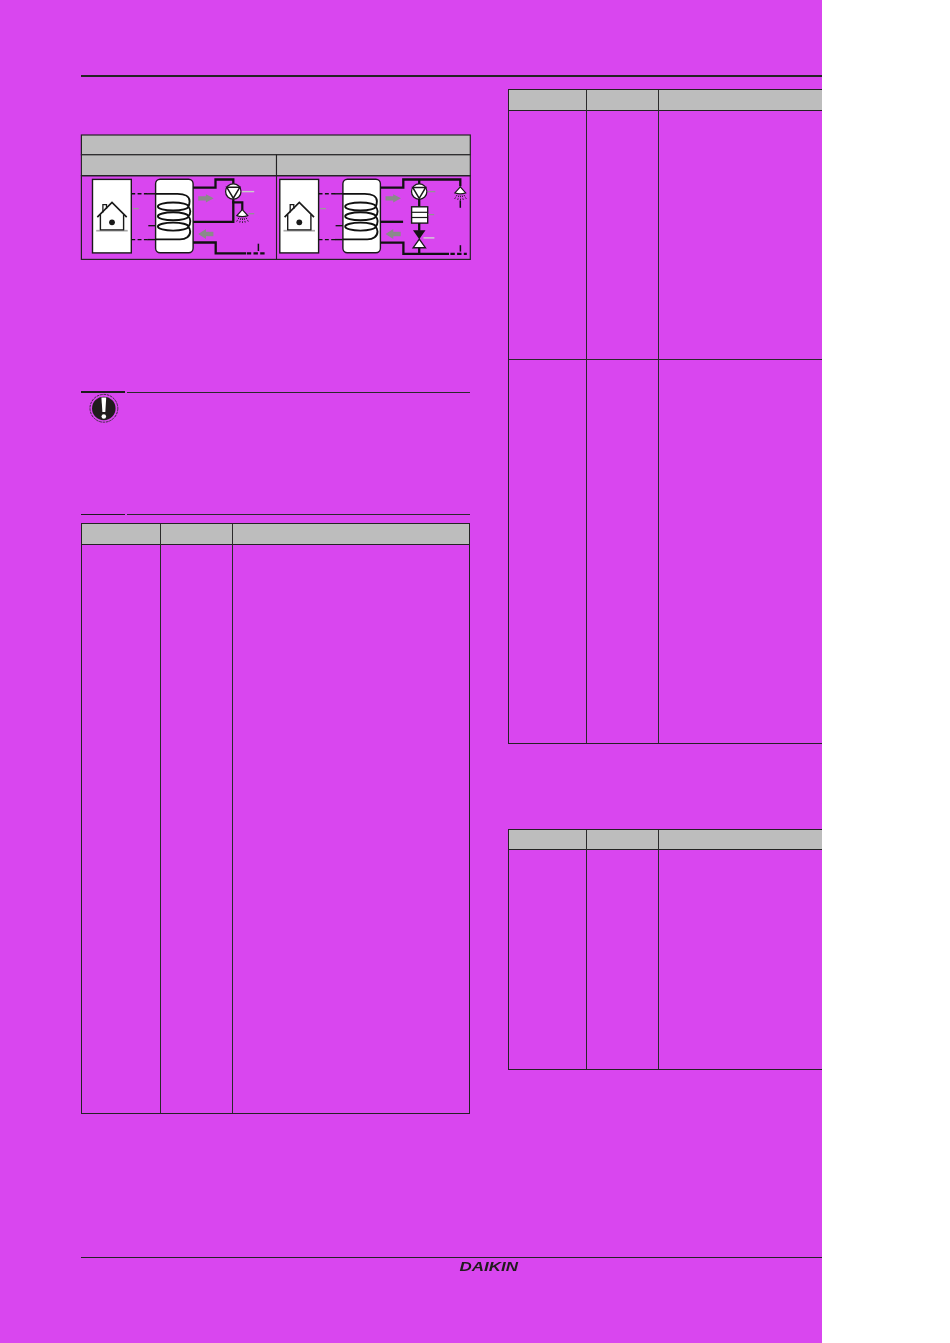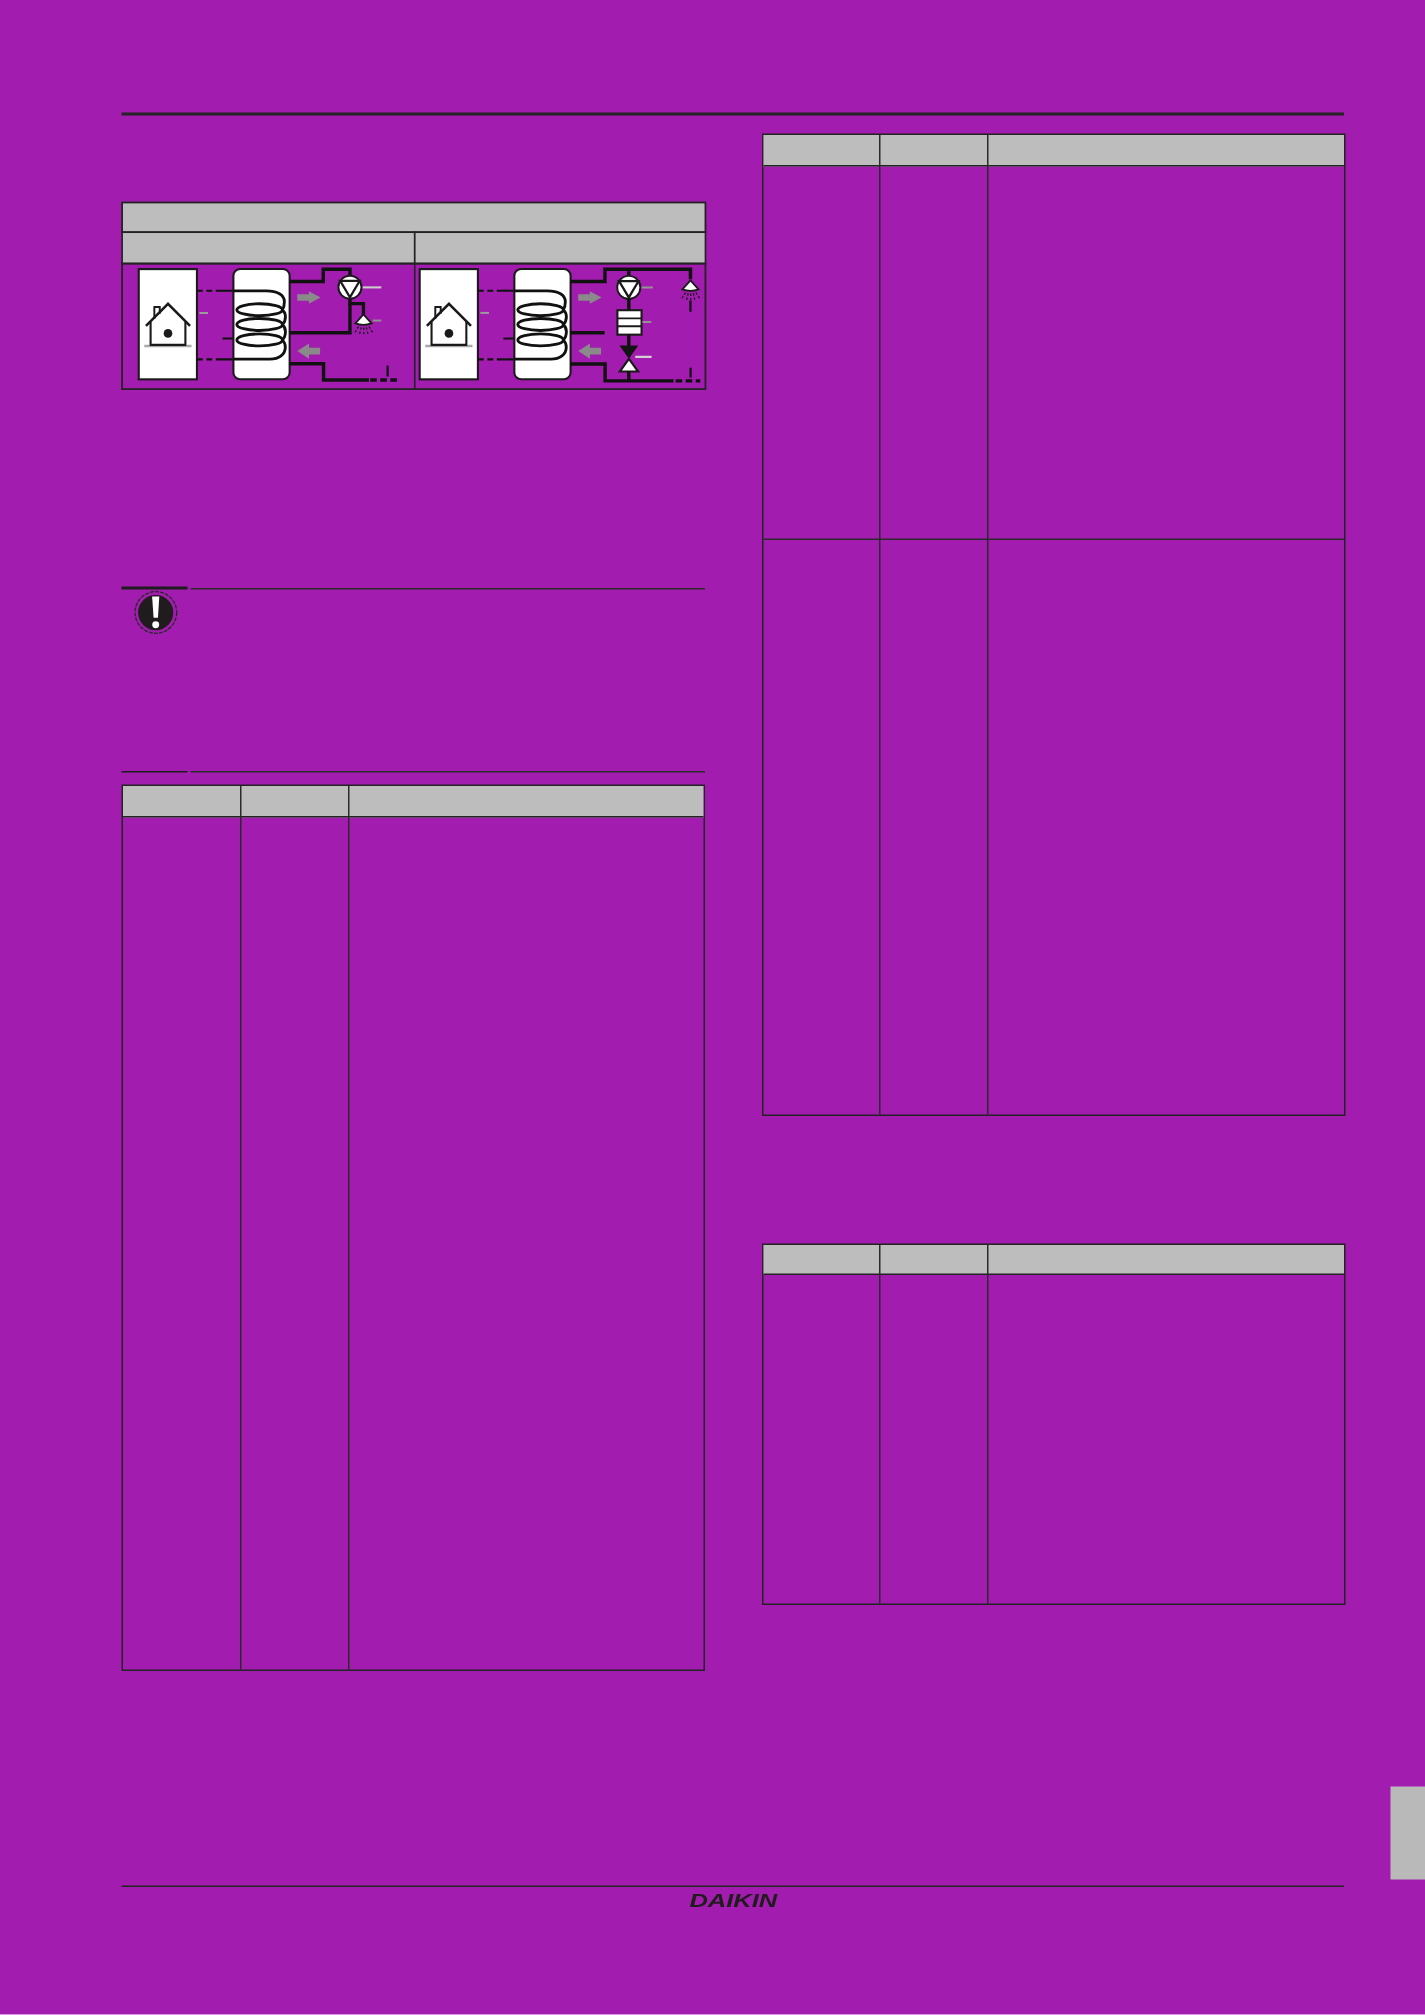--- a/index.html
+++ b/index.html
@@ -1,16 +1,16 @@
 <!DOCTYPE html>
 <html><head>
 <meta charset="utf-8">
 <style>
   html,body{margin:0;padding:0;background:#ffffff;}
-  #page{position:relative;width:950px;height:1343px;background:#a21caf;overflow:hidden;
+  #page{position:relative;width:822px;height:1343px;background:#d946ef;overflow:hidden;
         font-family:"Liberation Sans", sans-serif;text-decoration:underline;}
   .abs{position:absolute;}
 </style>
 </head>
 <body>
 <div id="page">
 
 <div class="abs" style="left:81px;top:75.4px;width:815px;height:1.3px;background:#242424;"></div>
 
 <svg class="abs" style="left:77px;top:131px;" width="398" height="133" viewBox="77 131 398 133" xmlns="http://www.w3.org/2000/svg">

